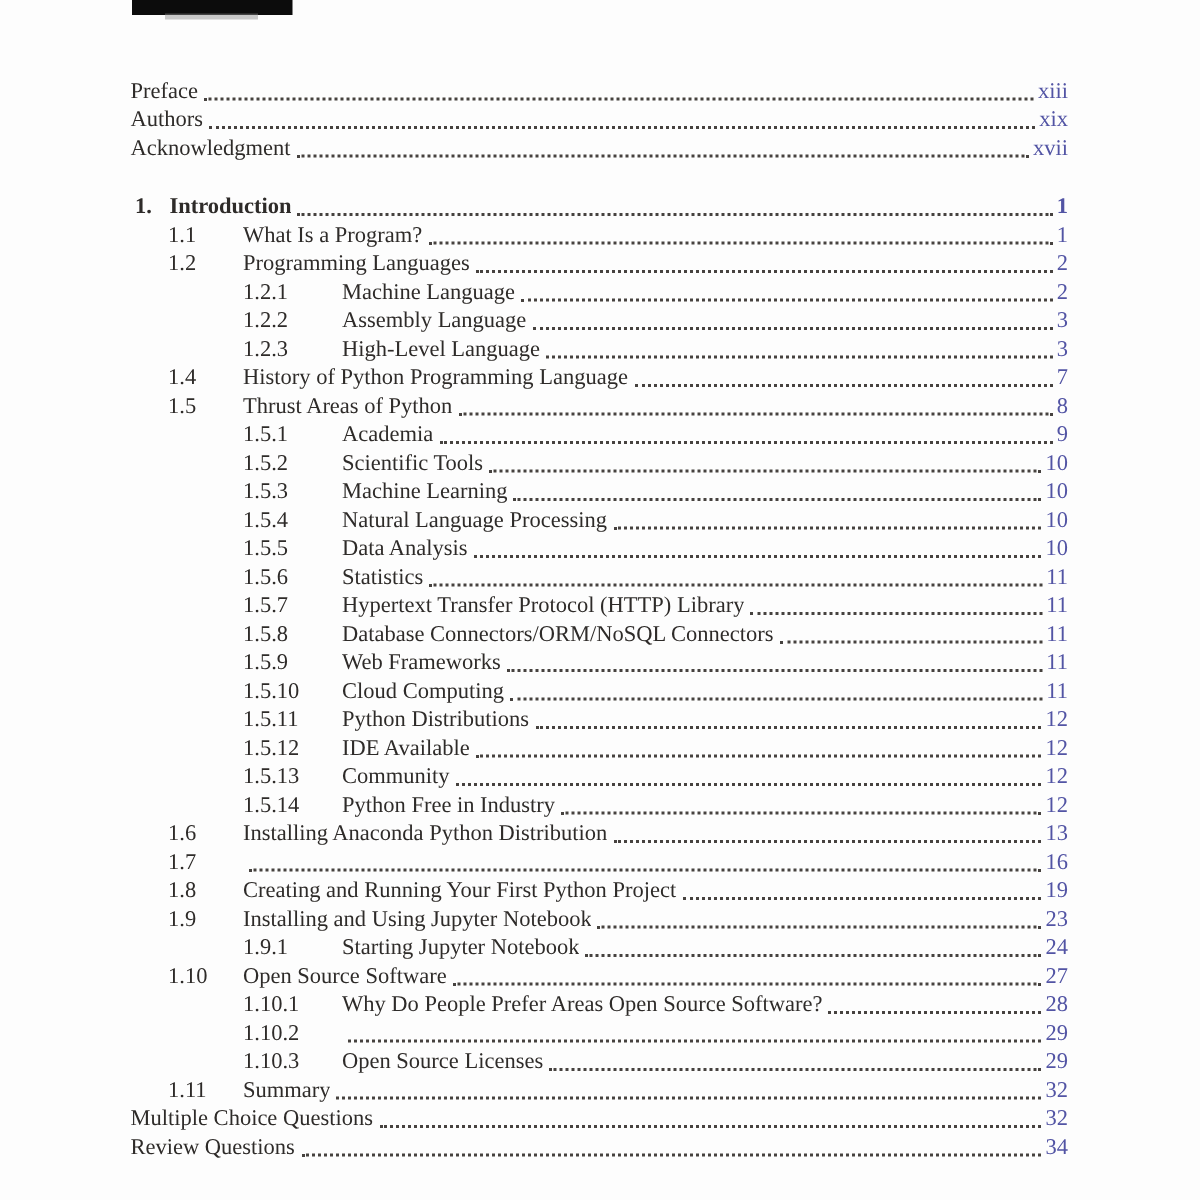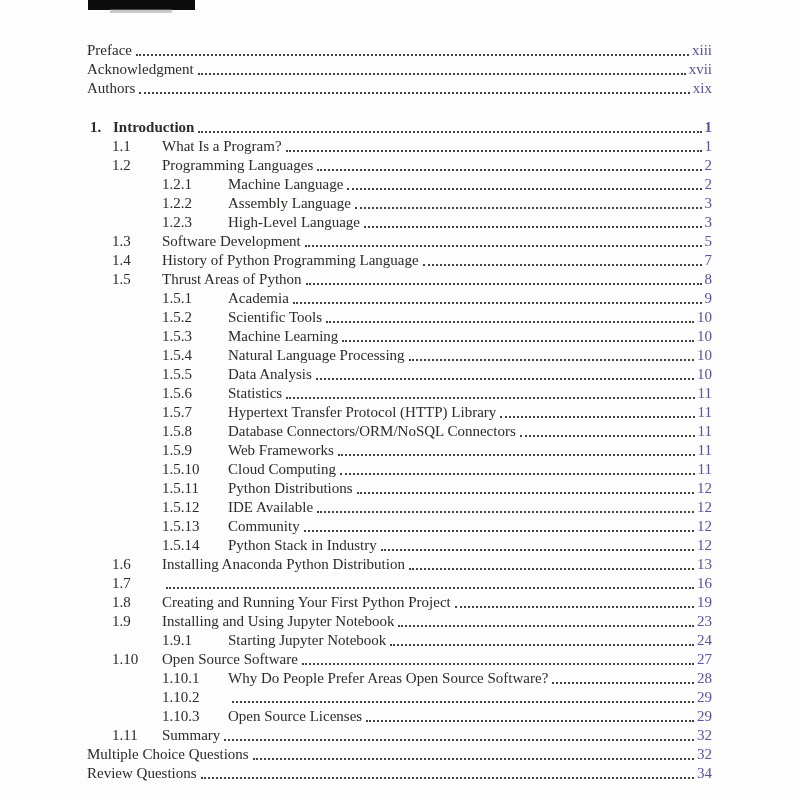--- a/index.html
+++ b/index.html
@@ -7,21 +7,21 @@
     --dots:#46423f;
     --accent:#5254a4;
     --paper:#fdfdfd;
   }
   *{box-sizing:border-box;margin:0;padding:0;}
   html,body{width:800px;height:800px;background:var(--paper);}
   body{font-family:"Liberation Serif","DejaVu Serif",serif;color:var(--text);}
   .page{position:relative;width:800px;height:800px;overflow:hidden;background:var(--paper);}
   .crop-bar{position:absolute;left:88px;top:0;width:107px;height:10px;background:#0c0c0c;}
   .crop-bar::after{content:"";position:absolute;left:22px;top:9px;width:62px;height:4px;background:#8a8a8a;opacity:.45;}
-  .content{position:absolute;left:87px;top:41px;width:625px;}
+  .content{position:absolute;left:87px;top:52px;width:625px;}
   .row{display:flex;align-items:baseline;height:19px;font-size:15px;line-height:19px;white-space:nowrap;}
   .row .num{flex:0 0 auto;}
   .row .title{flex:0 1 auto;overflow:hidden;}
   .row .dots{flex:1 1 0;border-bottom:2px dotted var(--dots);align-self:flex-end;margin:0 3px 4px 4px;min-width:6px;}
   .row .pg{flex:0 0 auto;color:var(--accent);text-align:center;}
   
   .row.l0{padding-left:0;}
   .row.chapter{padding-left:3px;font-weight:bold;}
   .row.chapter .num{width:23px;}
   .row.chapter .pg{font-weight:bold;}
@@ -40,29 +40,29 @@
   <div class="content">
     <div class="front" id="front-list">
         <div class="row l0">
 
     <span class="title">Preface</span>
     <span class="dots"></span>
     <span class="pg">xiii</span>
   </div>
         <div class="row l0">
 
+    <span class="title">Authors</span>
+    <span class="dots"></span>
+    <span class="pg">xix</span>
+  </div>
+        <div class="row l0">
+
     <span class="title">Acknowledgment</span>
     <span class="dots"></span>
     <span class="pg">xvii</span>
-  </div>
-        <div class="row l0">
-
-    <span class="title">Authors</span>
-    <span class="dots"></span>
-    <span class="pg">xix</span>
   </div>
       </div>
     <div class="main" id="main-list">
         <div class="row chapter">
     <span class="num">1.</span>
     <span class="title">Introduction</span>
     <span class="dots"></span>
     <span class="pg">1</span>
   </div>
         <div class="row l1">
@@ -89,26 +89,20 @@
     <span class="dots"></span>
     <span class="pg">3</span>
   </div>
         <div class="row l2">
     <span class="num">1.2.3</span>
     <span class="title">High-Level Language</span>
     <span class="dots"></span>
     <span class="pg">3</span>
   </div>
         <div class="row l1">
-    <span class="num">1.3</span>
-    <span class="title">Software Development</span>
-    <span class="dots"></span>
-    <span class="pg">5</span>
-  </div>
-        <div class="row l1">
     <span class="num">1.4</span>
     <span class="title">History of Python Programming Language</span>
     <span class="dots"></span>
     <span class="pg">7</span>
   </div>
         <div class="row l1">
     <span class="num">1.5</span>
     <span class="title">Thrust Areas of Python</span>
     <span class="dots"></span>
     <span class="pg">8</span>
@@ -186,21 +180,21 @@
     <span class="pg">12</span>
   </div>
         <div class="row l2">
     <span class="num">1.5.13</span>
     <span class="title">Community</span>
     <span class="dots"></span>
     <span class="pg">12</span>
   </div>
         <div class="row l2">
     <span class="num">1.5.14</span>
-    <span class="title">Python Stack in Industry</span>
+    <span class="title">Python Free in Industry</span>
     <span class="dots"></span>
     <span class="pg">12</span>
   </div>
         <div class="row l1">
     <span class="num">1.6</span>
     <span class="title">Installing Anaconda Python Distribution</span>
     <span class="dots"></span>
     <span class="pg">13</span>
   </div>
         <div class="row l1">

